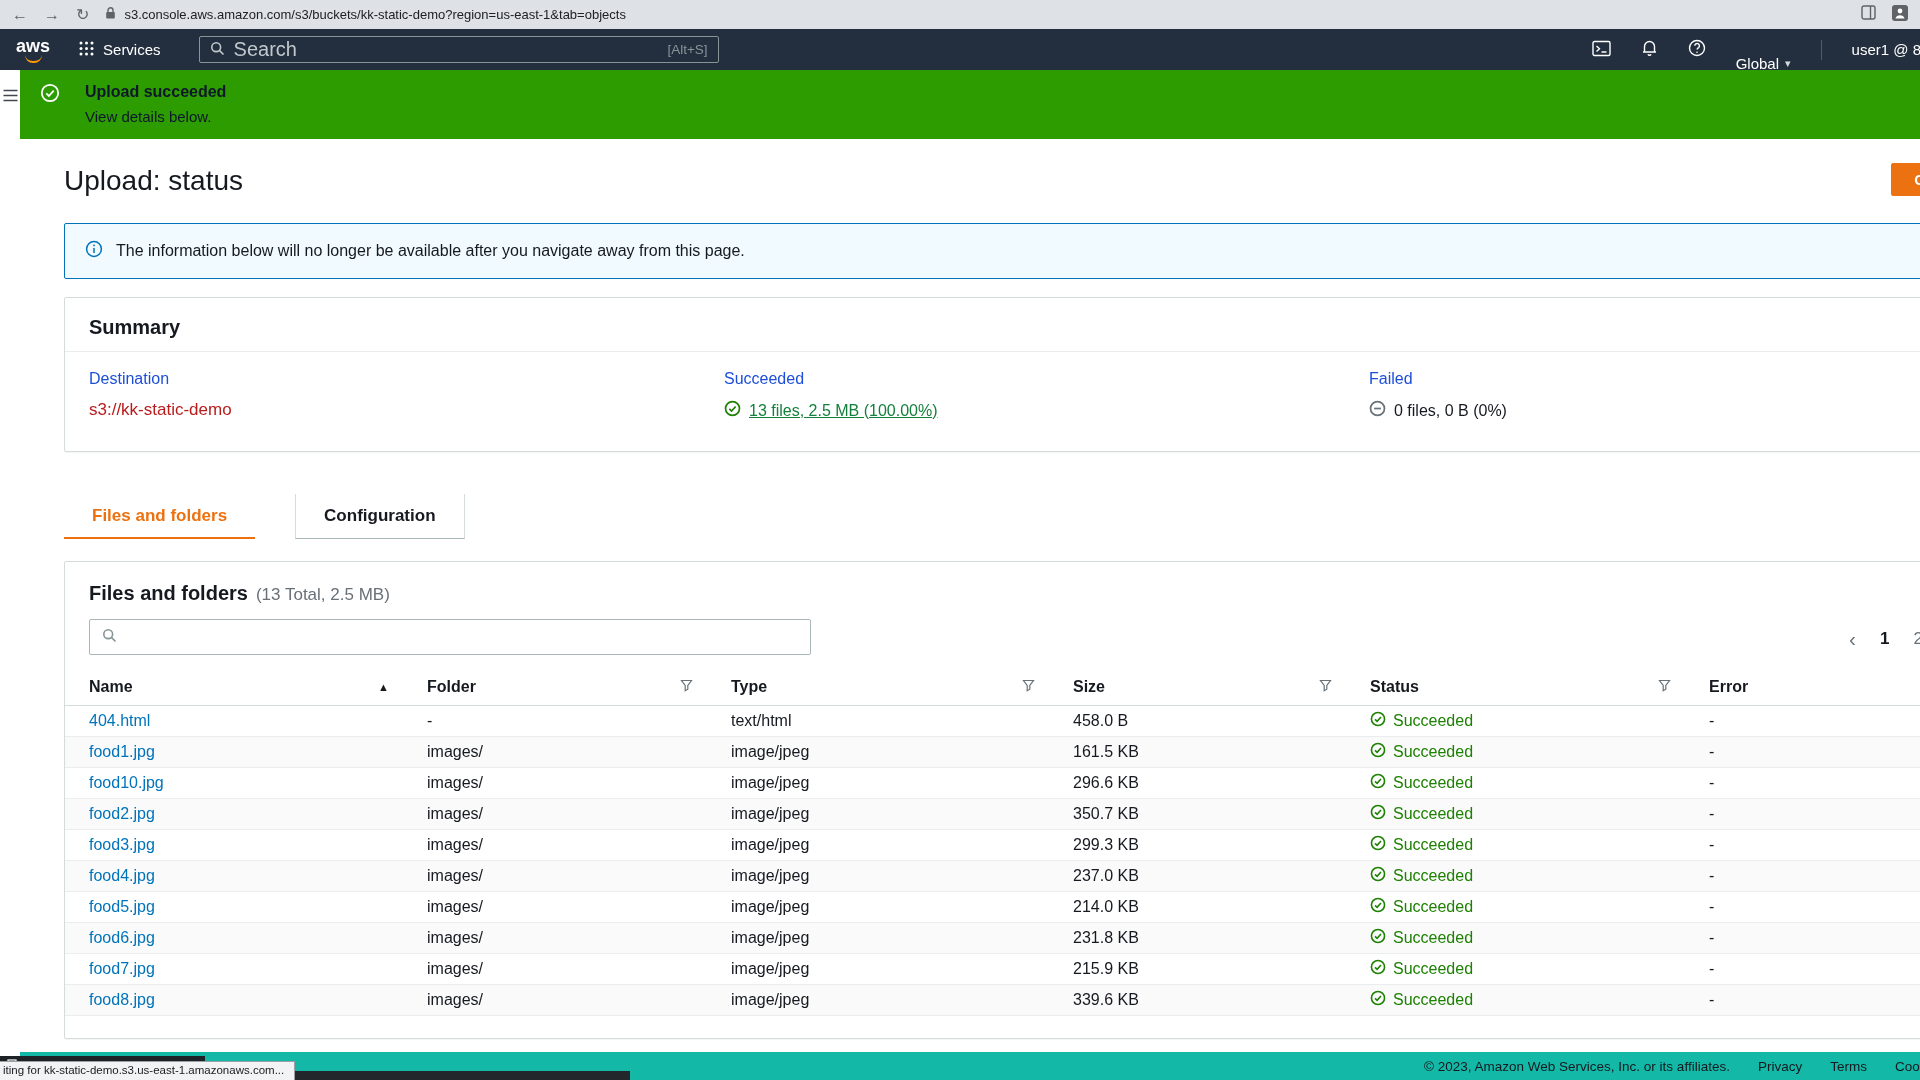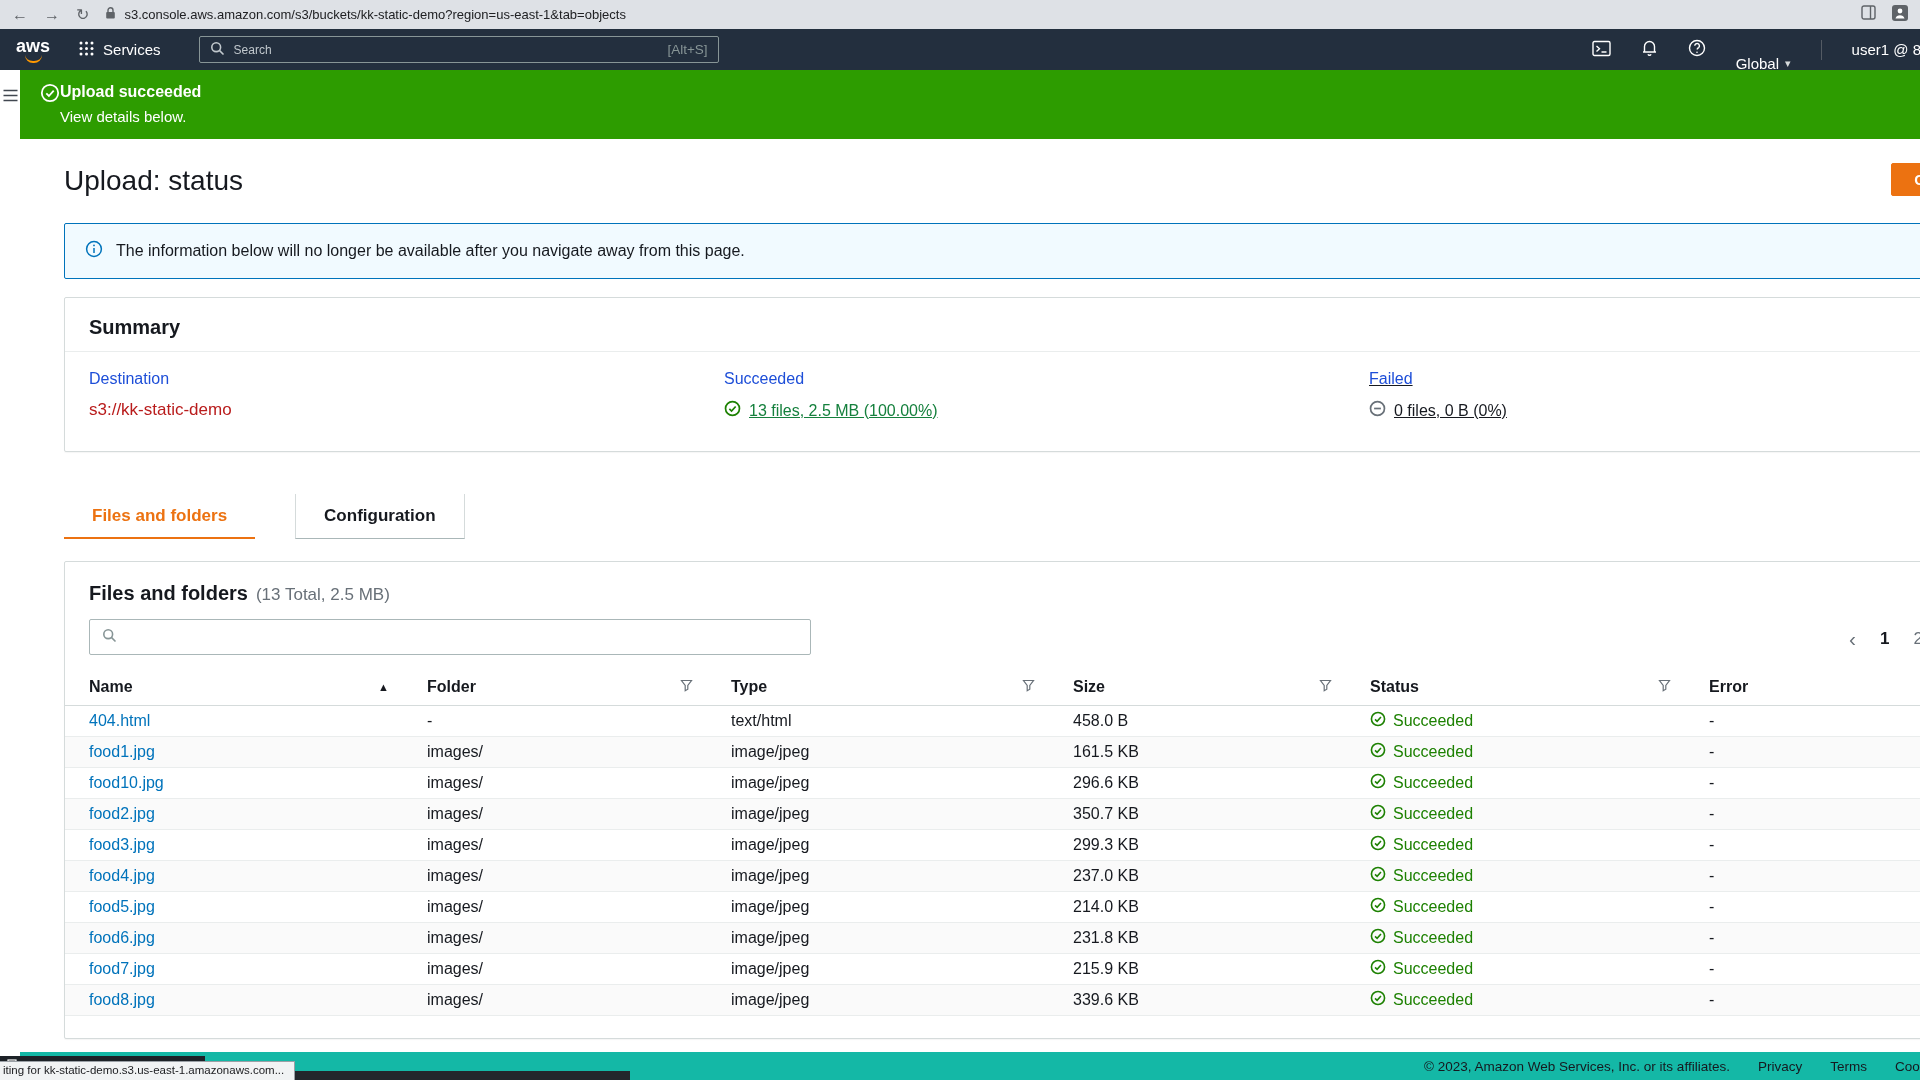--- a/index.html
+++ b/index.html
@@ -12,51 +12,51 @@
   .bico { color:#5f6368; font-size:16px; line-height:1; cursor:pointer; }
   .address { display:flex; align-items:center; gap:8px; font-size:13px; color:#202124; }
   .browser-right { margin-left:auto; display:flex; align-items:center; gap:16px; }
 
   
   .aws-nav { height:41px; background:#232f3e; display:flex; align-items:center; color:#fff; padding-left:10px; font-size:15px; }
   .aws-logo { display:inline-block; font-weight:700; font-size:18px; margin:0 16px 0 6px; line-height:1; }
   .aws-logo::after { content:""; display:block; width:17px; height:6px; border-bottom:2px solid #ff9900; border-radius:0 0 9px 9px; margin:0 auto; }
   .nav-item { display:flex; align-items:center; gap:8px; padding:0 12px; height:100%; cursor:pointer; }
   .nav-search { width:520px; height:27px; border:1px solid #879596; border-radius:2px; display:flex; align-items:center; padding:0 10px; gap:9px; margin-left:26px; }
-  .nav-search input { flex:1; background:transparent; border:none; outline:none; color:#0ea5e9; font-size:12px; font-family:inherit; }
+  .nav-search input { flex:1; background:transparent; border:none; outline:none; color:#0ea5e9; font-size:20px; font-family:inherit; }
   .nav-search input::placeholder { color:#c1c8cd; }
   .kbd-hint { color:#879596; font-size:13.5px; }
   .nav-right { margin-left:auto; display:flex; align-items:center; gap:30px; }
   .nav-iconbtn { display:flex; align-items:center; cursor:pointer; }
   .region { display:flex; align-items:center; gap:6px; cursor:pointer; white-space:nowrap;margin-top:28px; }
   .caret { font-size:11px; color:#d5dbdb; }
   .nav-divider { width:1px; height:20px; background:#545b64; }
   .account { white-space:nowrap; margin-right:-26px; cursor:pointer; }
 
   
   .console { position:relative; height:1010px; background:#fff; }
   .side-strip { position:absolute; left:0; top:0; bottom:0; width:20px; background:#fff; z-index:4; }
   .hamburger { position:absolute; top:18px; left:3px; cursor:pointer; }
 
-  .flashbar { margin-left:20px; height:69px; background:#2d9c00; color:#ffffff; display:flex; padding:13px 0 0 20px; gap:0; }
+  .flashbar { margin-left:20px; height:69px; background:#2d9c00; color:#0f172a; display:flex; padding:13px 0 0 20px; gap:25px; }
   .fb-title { font-weight:700; font-size:16px; }
   .fb-sub { font-size:15px; margin-top:7px; }
 
   .main { margin-left:64px; margin-right:-24px; }
   .page-head { position:relative; padding-top:26px; }
   h1 { font-size:28px; font-weight:400; color:#16191f; }
   .btn-close { position:absolute; right:-34px; top:24px; background:#ec7211; color:#fff; border:1px solid #ec7211; font-weight:700; font-size:15px; font-family:inherit; padding:7px 22px; border-radius:2px; cursor:pointer; white-space:nowrap; }
 
   .alert { margin-top:26px; border:1px solid #0073bb; background:#f1faff; border-radius:2px; padding:16px 20px; display:flex; gap:13px; align-items:center; font-size:16px; }
 
   .panel { margin-top:18px; border:1px solid #d5dbdb; border-radius:2px; background:#fff; box-shadow:0 1px 1px rgba(0,0,0,0.04); }
   .panel-head { padding:18px 24px 12px; border-bottom:1px solid #eaeded; }
   .panel-head h2, .files-head h2 { font-size:20px; font-weight:700; color:#16191f; }
   .summary-body { display:flex; padding:18px 24px 30px; }
-  .sum-col1 { width:635px; } .sum-col2 { width:645px; } .sum-col3 { flex:1;text-decoration:underline; }
+  .sum-col1 { width:635px; } .sum-col2 { width:645px; } .sum-col3 { flex:1; }
   .lbl { color:#1d4ed8; font-size:16px; margin-bottom:12px; }
   .val { display:flex; gap:8px; align-items:center; font-size:16px; color:#16191f; }
   .val.success { color:#15803d;text-decoration:underline; }
   a.link { color:#b91c1c; font-size:17px; text-decoration:none; cursor:pointer;margin-top:10px; }
 
   .tabs { margin-top:42px; display:flex; width:max-content; }
   .tab { padding:12px 28px; font-size:17px; font-weight:700; color:#16191f; border-bottom:1px solid #aab7b8; cursor:pointer; position:relative; }
   .tab + .tab { border-left:1px solid #d5dbdb; }
   .tab:last-child { border-right:1px solid #d5dbdb;margin-left:40px; }
   .tab.active { color:#ec7211; }

